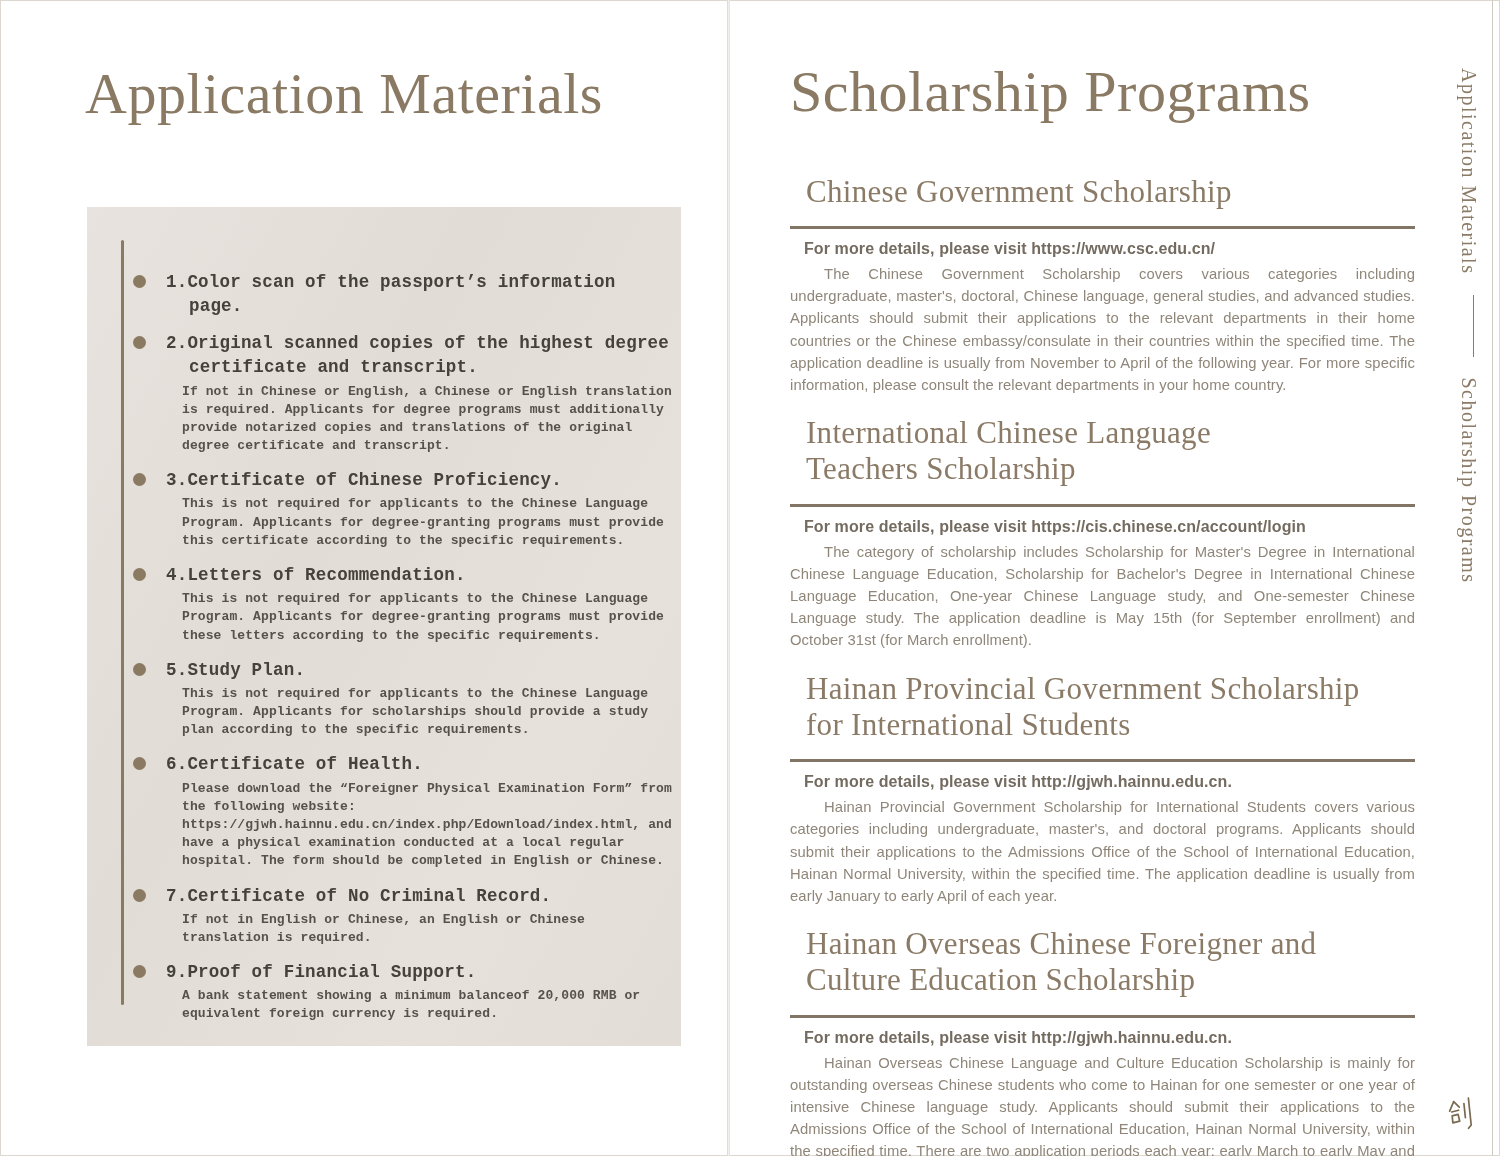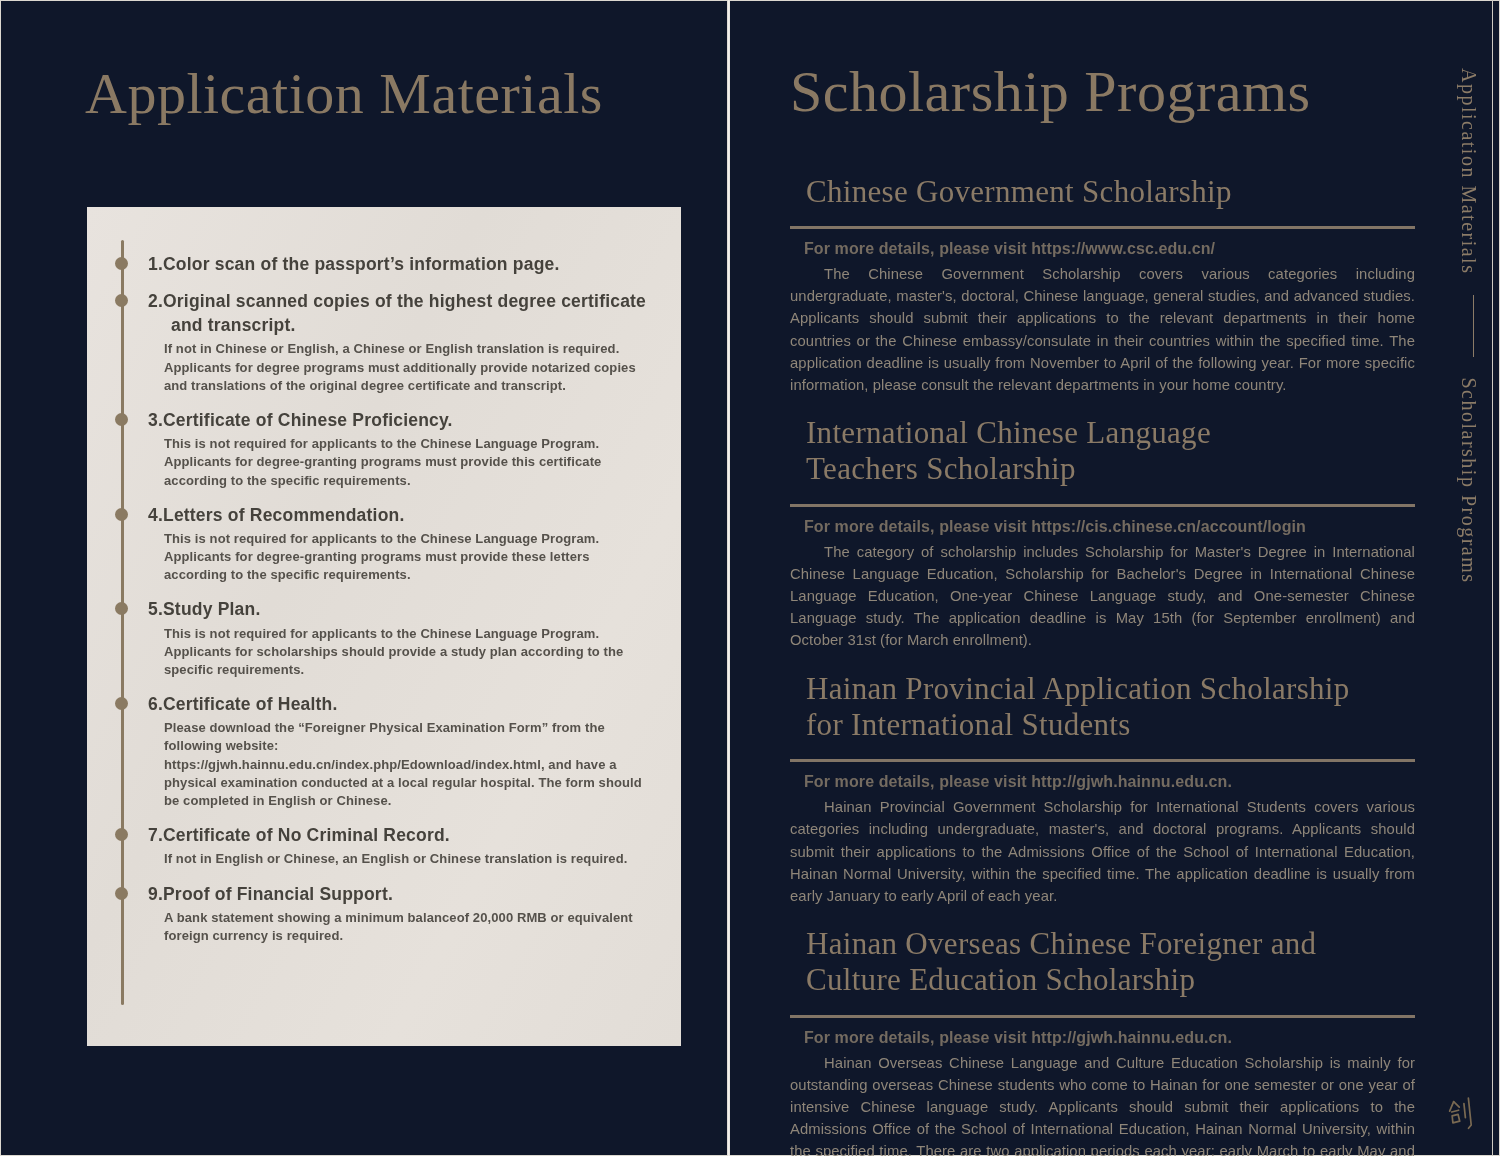--- a/index.html
+++ b/index.html
@@ -1,18 +1,18 @@
 <!DOCTYPE html>
 <html><head>
 <meta charset="utf-8">
 <style>
   html,body{margin:0;padding:0;background:#d6d2ca;}
   .canvas{
     position:relative;width:1500px;height:1156px;margin:0 auto;
-    background:#0f172a;overflow:hidden;
+    background:#ffffff;overflow:hidden;
     box-shadow:inset 0 0 0 1px #dcd8d0;
     font-family:"Liberation Sans",sans-serif;
   }
   
   .page-left{position:absolute;left:0;top:0;width:728px;height:1156px;}
   .page-title{
     font-family:"Liberation Serif",serif;font-weight:400;
     font-size:58px;color:#8a7963;letter-spacing:0.5px;line-height:1.1;
     margin:0;
   }
@@ -20,21 +20,21 @@
   .panel{
     position:absolute;left:87px;top:207px;width:594px;height:839px;
     background:linear-gradient(118deg,#e8e3de 0%,#e1dcd6 38%,#e6e1db 72%,#e2ddd7 100%);
   }
   .timeline-line{
     position:absolute;left:34px;top:33px;width:3px;height:765px;
     background:#8a7a62;border-radius:2px;
   }
   .materials-list{
     position:absolute;left:61px;top:45px;width:508px;
-    list-style:none;margin:0;padding:0;
+    list-style:none;margin:18px;padding:0;font-family:Liberation Mono, monospace;
   }
   .materials-list li{position:relative;margin:0 0 13px 0;}
   .bullet-dot{
     position:absolute;left:-33px;top:5px;width:13px;height:13px;border-radius:50%;
     background:#8a7a62;
   }
   .item-heading{
     font-size:17.5px;font-weight:700;color:#45423c;letter-spacing:0.2px;
     line-height:1.38;padding-left:23px;text-indent:-23px;max-width:505px;
   }
@@ -168,21 +168,21 @@
           <span class="h2-line">International Chinese Language</span>
           <span class="h2-line">Teachers Scholarship</span>
         </h2>
         <div class="section-rule"></div>
         <p class="section-details">For more details, please visit https://cis.chinese.cn/account/login</p>
         <p class="section-body">The category of scholarship includes Scholarship for Master's Degree in International Chinese Language Education, Scholarship for Bachelor's Degree in International Chinese Language Education, One-year Chinese Language study, and One-semester Chinese Language study. The application deadline is May 15th (for September enrollment) and October 31st (for March enrollment).</p>
       </article>
 
       <article class="scholarship-section">
         <h2 class="section-heading">
-          <span class="h2-line">Hainan Provincial Application Scholarship</span>
+          <span class="h2-line">Hainan Provincial Government Scholarship</span>
           <span class="h2-line">for International Students</span>
         </h2>
         <div class="section-rule"></div>
         <p class="section-details">For more details, please visit http://gjwh.hainnu.edu.cn.</p>
         <p class="section-body">Hainan Provincial Government Scholarship for International Students covers various categories including undergraduate, master's, and doctoral programs. Applicants should submit their applications to the Admissions Office of the School of International Education, Hainan Normal University, within the specified time. The application deadline is usually from early January to early April of each year.</p>
       </article>
 
       <article class="scholarship-section">
         <h2 class="section-heading">
           <span class="h2-line">Hainan Overseas Chinese Foreigner and</span>

